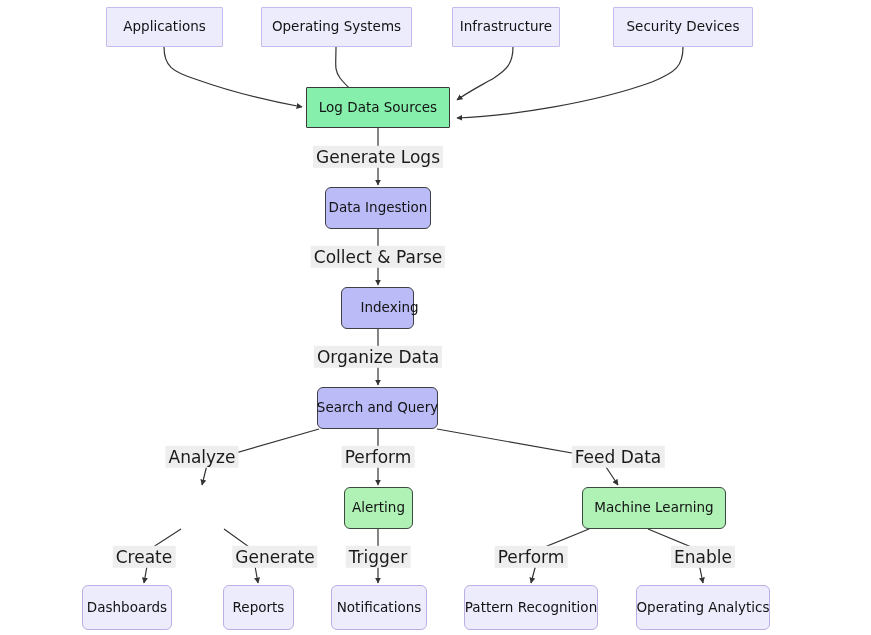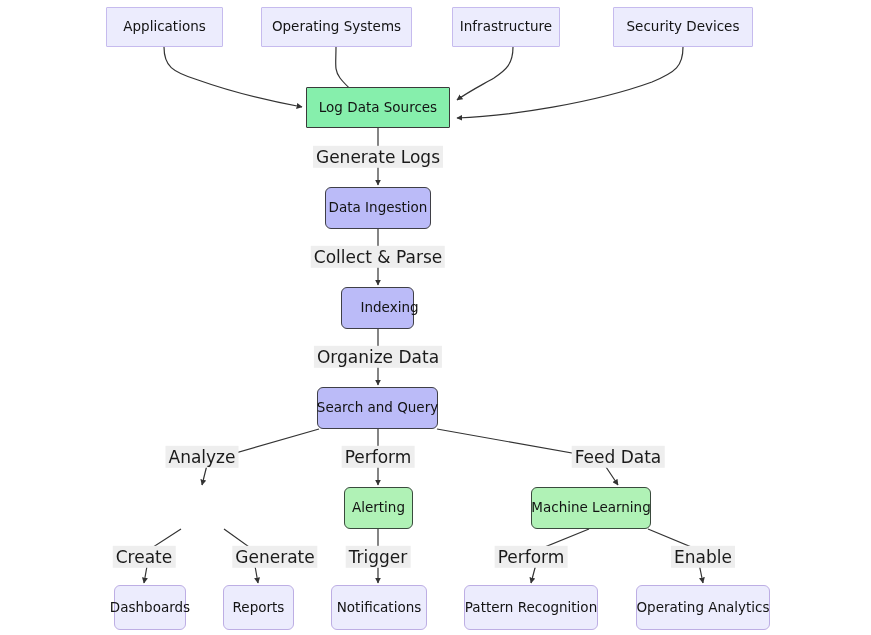--- a/index.html
+++ b/index.html
@@ -151,25 +151,25 @@
   <div class="node proc" style="left:341px; top:287px; width:73px; height:42px;padding-left:24px;">
     <span>Indexing</span>
   </div>
   <div class="node proc" style="left:317px; top:387px; width:121px; height:42px;">
     <span>Search and Query</span>
   </div>
 
   <div class="node green" style="left:344px; top:487px; width:69px; height:42px;">
     <span>Alerting</span>
   </div>
-  <div class="node green" style="left:531px; top:487px; width:120px; height:42px;">
+  <div class="node green" style="left:582px; top:487px; width:144px; height:42px;">
     <span>Machine Learning</span>
   </div>
 
-  <div class="node out" style="left:114px; top:585px; width:72px; height:45px;">
+  <div class="node out" style="left:82px; top:585px; width:90px; height:45px;">
     <span>Dashboards</span>
   </div>
   <div class="node out" style="left:223px; top:585px; width:71px; height:45px;">
     <span>Reports</span>
   </div>
   <div class="node out" style="left:331px; top:585px; width:96px; height:45px;">
     <span>Notifications</span>
   </div>
   <div class="node out" style="left:464px; top:585px; width:134px; height:45px;">
     <span>Pattern Recognition</span>

